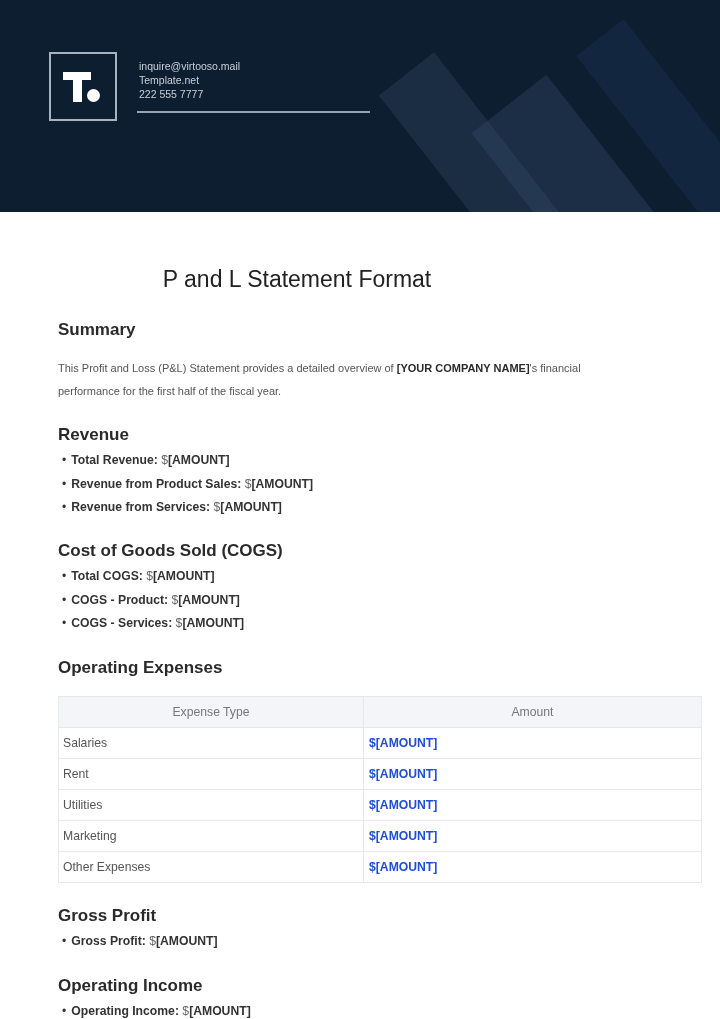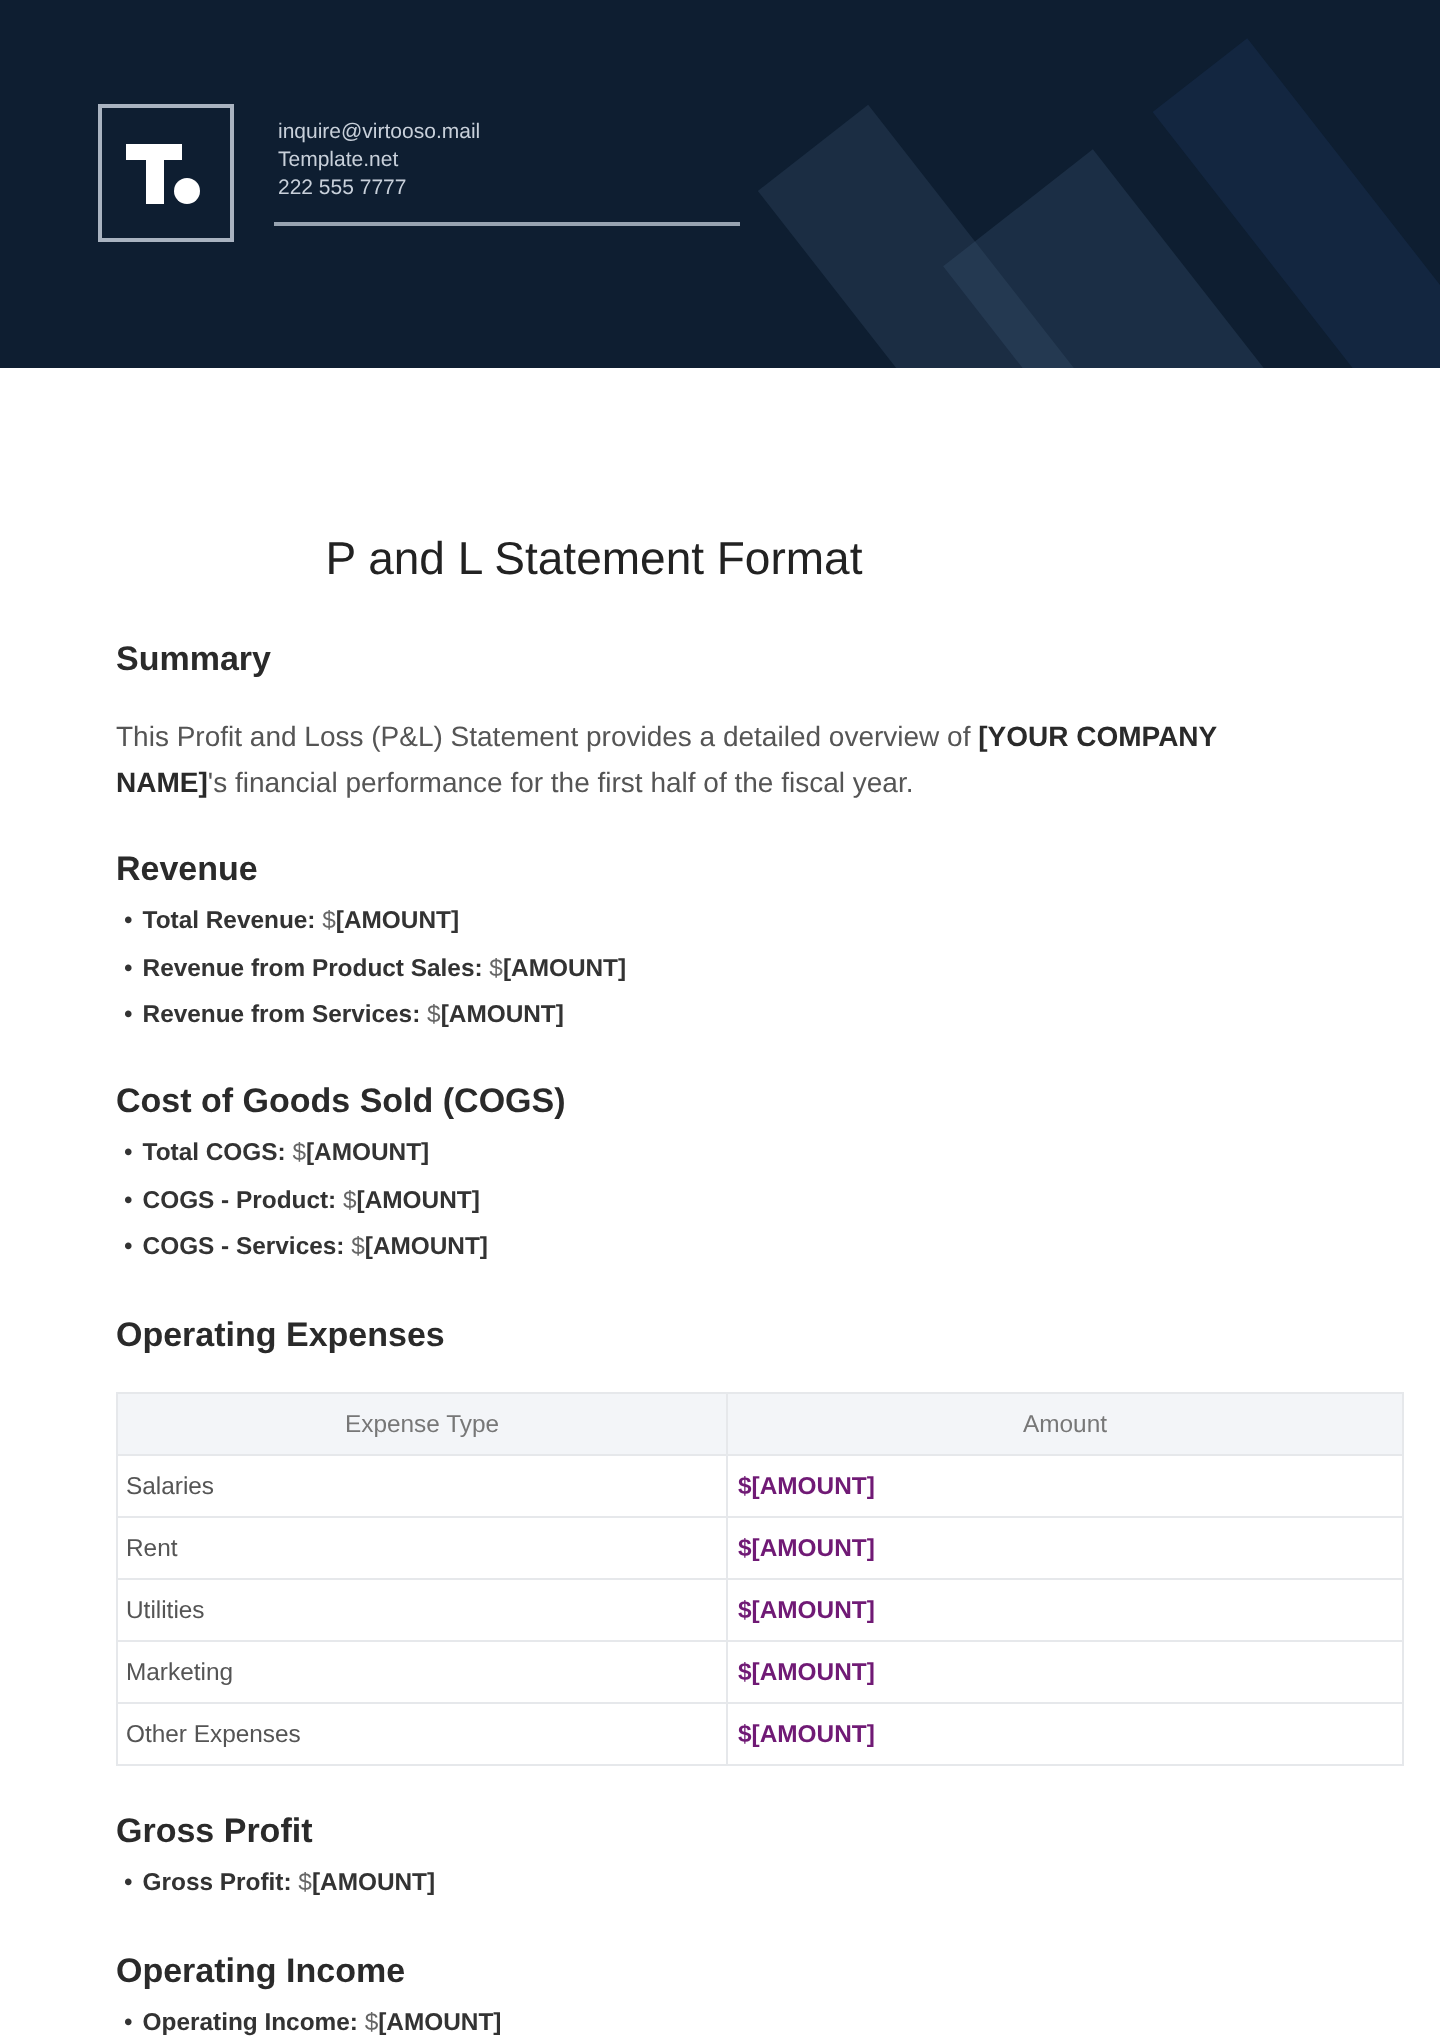--- a/index.html
+++ b/index.html
@@ -1,20 +1,20 @@
 <!DOCTYPE html>
 <html><head>
 <meta charset="utf-8">
 <style>
   * { box-sizing: border-box; margin: 0; padding: 0; }
   html, body { width: 720px; height: 1019px; overflow: hidden; background: #ffffff; }
   body { font-family: "Liberation Sans", "DejaVu Sans", sans-serif; color: #222; position: relative; }
 
   .header {
-    position: absolute; left: 0; top: 0; width: 720px; height: 184px;
+    position: absolute; left: 0; top: 0; width: 720px; height: 212px;
     background: #0e1e31; overflow: hidden;
   }
   .stripe { position: absolute; transform: rotate(-38deg); transform-origin: center; }
   .stripe.s1 { left: 470px; top: 40px; width: 70px; height: 320px; background: rgba(60,85,115,0.28); }
   .stripe.s2 { left: 560px; top: 70px; width: 95px; height: 320px; background: rgba(60,85,115,0.30); }
   .stripe.s3 { left: 650px; top: 10px; width: 60px; height: 260px; background: rgba(30,55,95,0.35); }
 
   .logo {
     position: absolute; left: 49px; top: 52px; width: 68px; height: 69px;
     border: 2px solid #a9b3c0; background: #0e1e31;
@@ -26,38 +26,38 @@
   .contact { position: absolute; left: 139px; top: 59px; font-size: 10.5px; line-height: 14px; color: #c8d0da; }
   .contact div { white-space: nowrap; }
   .header-line { position: absolute; left: 137px; top: 111px; width: 233px; height: 2px; background: #97a3b1; }
 
   .title {
     position: absolute; left: 0; top: 266px; width: 594px; text-align: center;
     font-size: 23px; color: #222; font-weight: normal;
   }
 
   .h2 { position: absolute; left: 58px; font-size: 17px; color: #2a2a2a; white-space: nowrap; }
-  .para { position: absolute; left: 58px; top: 357px; width: 560px; font-size: 14px; line-height: 23px; color: #555; }
+  .para { position: absolute; left: 58px; top: 357px; width: 560px; font-size: 11px; line-height: 23px; color: #555; }
   .para b { color: #2a2a2a; }
 
   .bullets { position: absolute; left: 62px; list-style: none; font-size: 12.2px; color: #333; }
   .bullets li { height: 23.5px; line-height: 23.5px; white-space: nowrap; }
   .bullets li::before { content: "•"; margin-right: 5px; color: #333; }
   .bullets .lbl { font-weight: bold; }
   .bullets .dollar { color: #666; }
   .bullets .ph { font-weight: bold; }
 
   .tbl {
     position: absolute; left: 58px; top: 696px; width: 644px;
     border-collapse: collapse; font-size: 12.2px;
   }
   .tbl th, .tbl td { border: 1px solid #e6e8eb; height: 31px; }
   .tbl th { background: #f3f5f8; color: #777; font-weight: normal; text-align: center; }
   .tbl td.type { color: #555; padding-left: 4px; width: 305px; }
-  .tbl td.amt { color: #701a75; font-weight: bold; padding-left: 5px; }
+  .tbl td.amt { color: #1d4ed8; font-weight: bold; padding-left: 5px; }
 </style>
 </head>
 <body>
 
 <div class="header">
   <div class="stripe s1"></div>
   <div class="stripe s2"></div>
   <div class="stripe s3"></div>
 
   <div class="logo">

